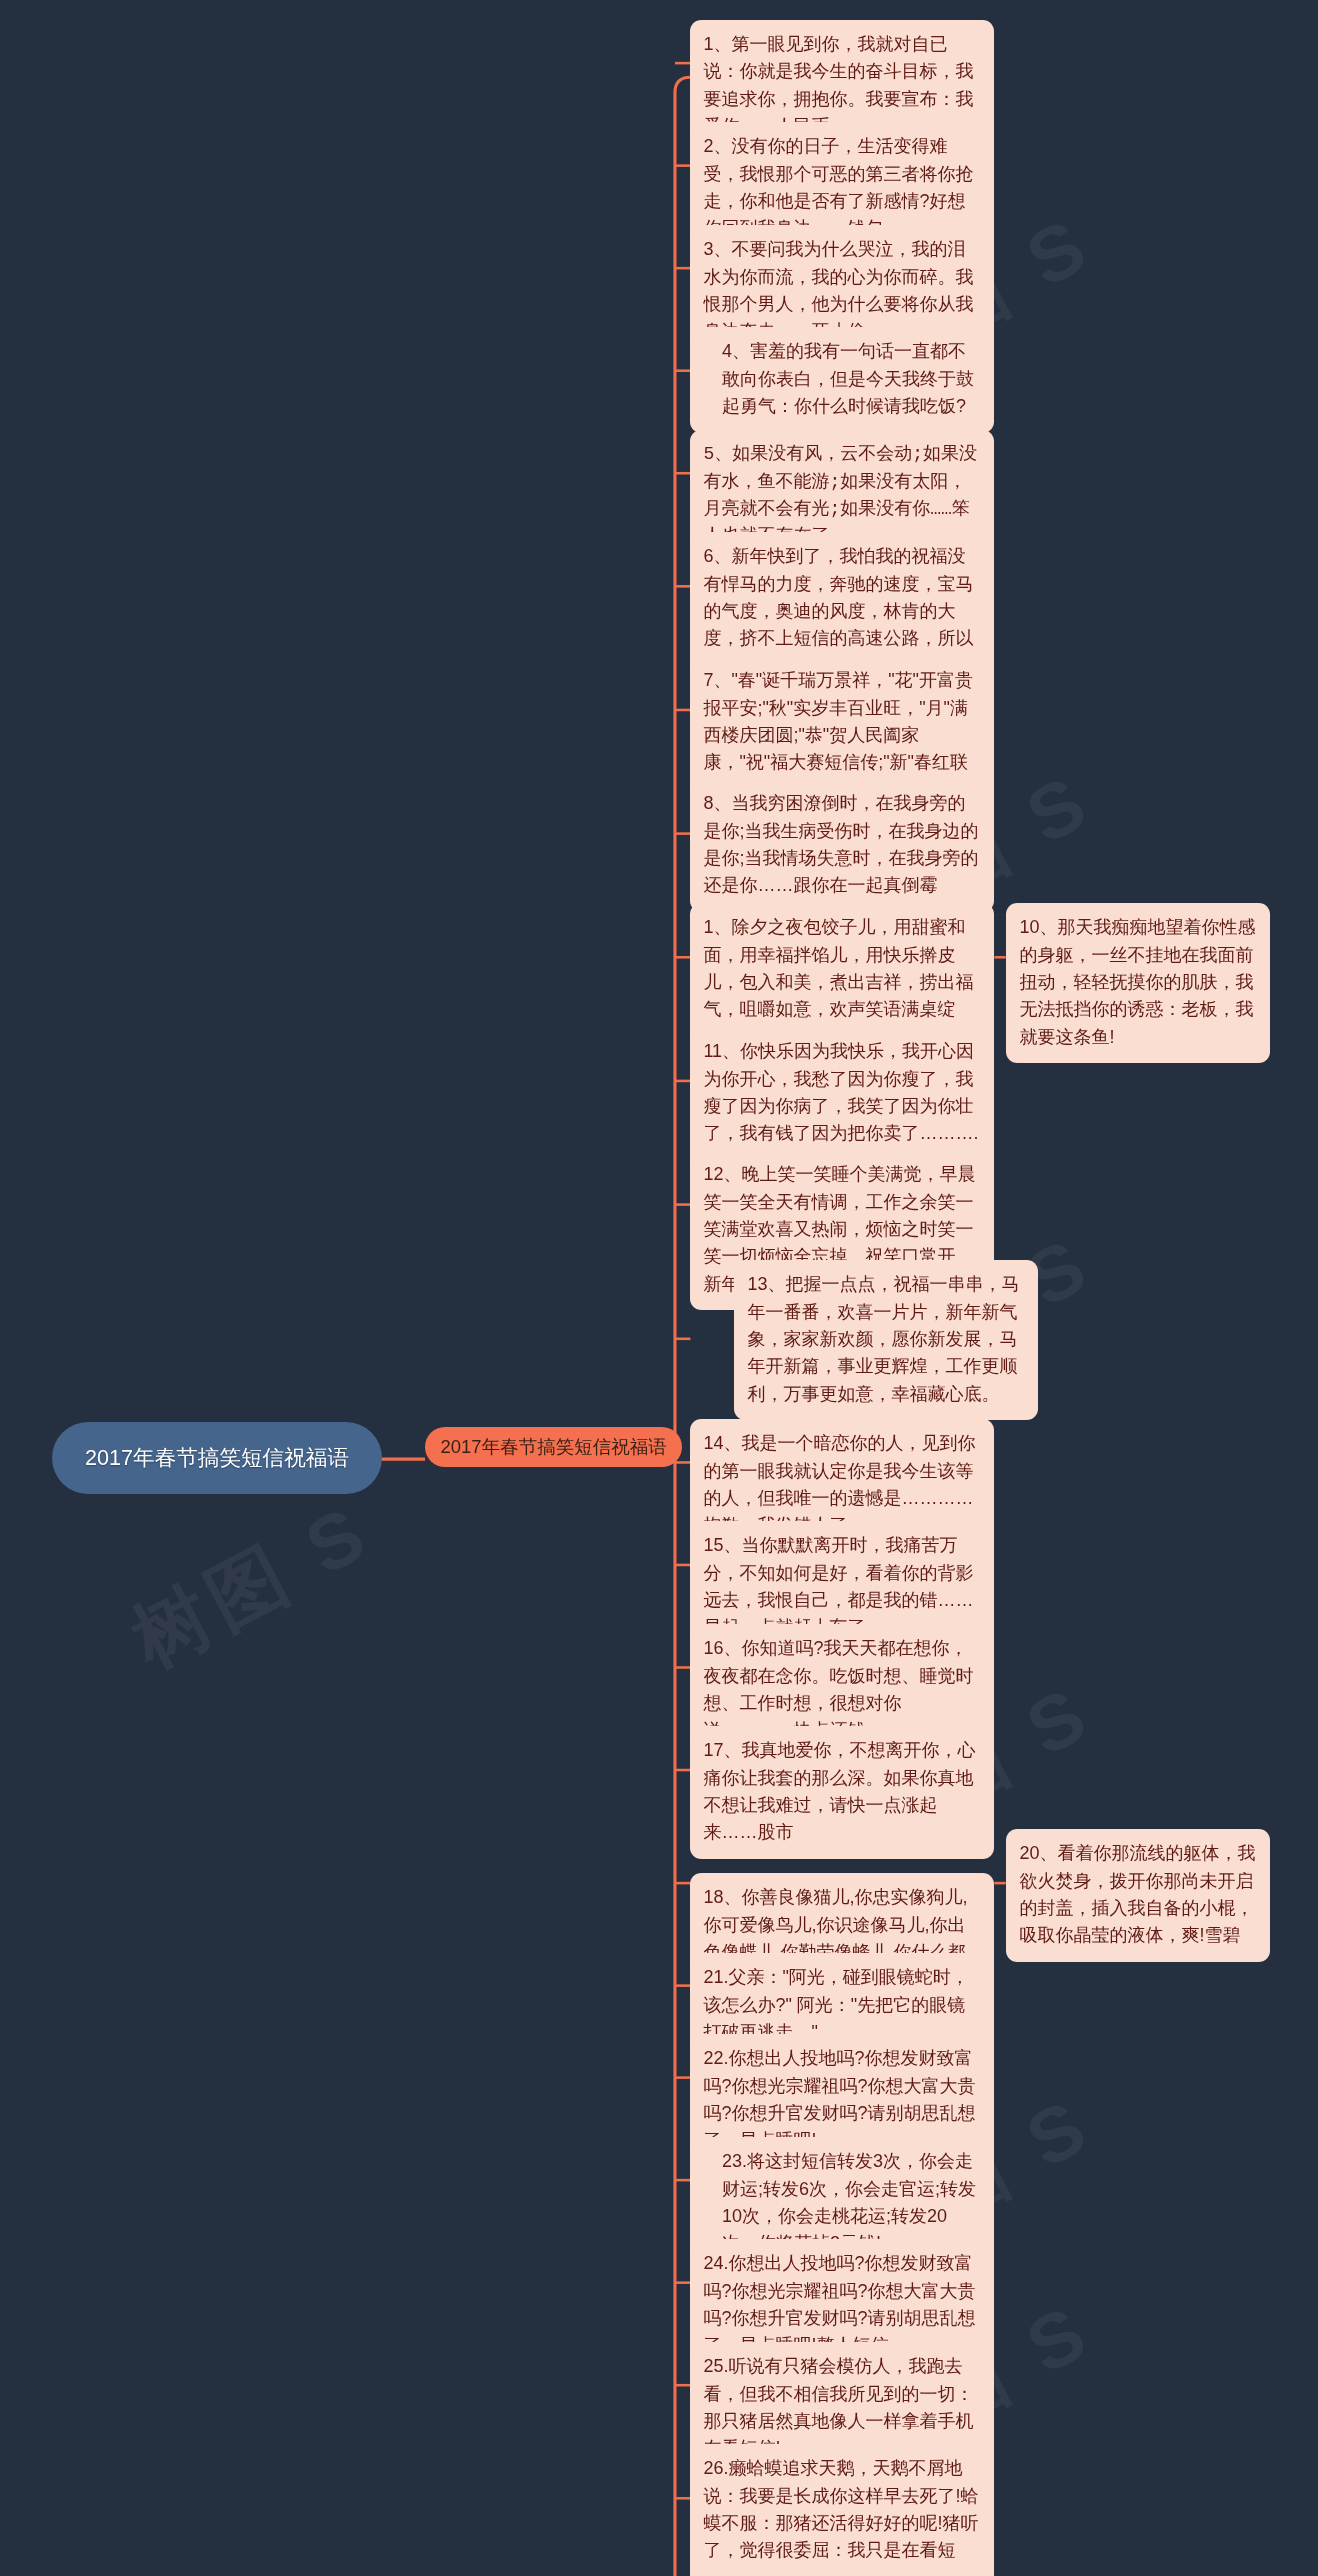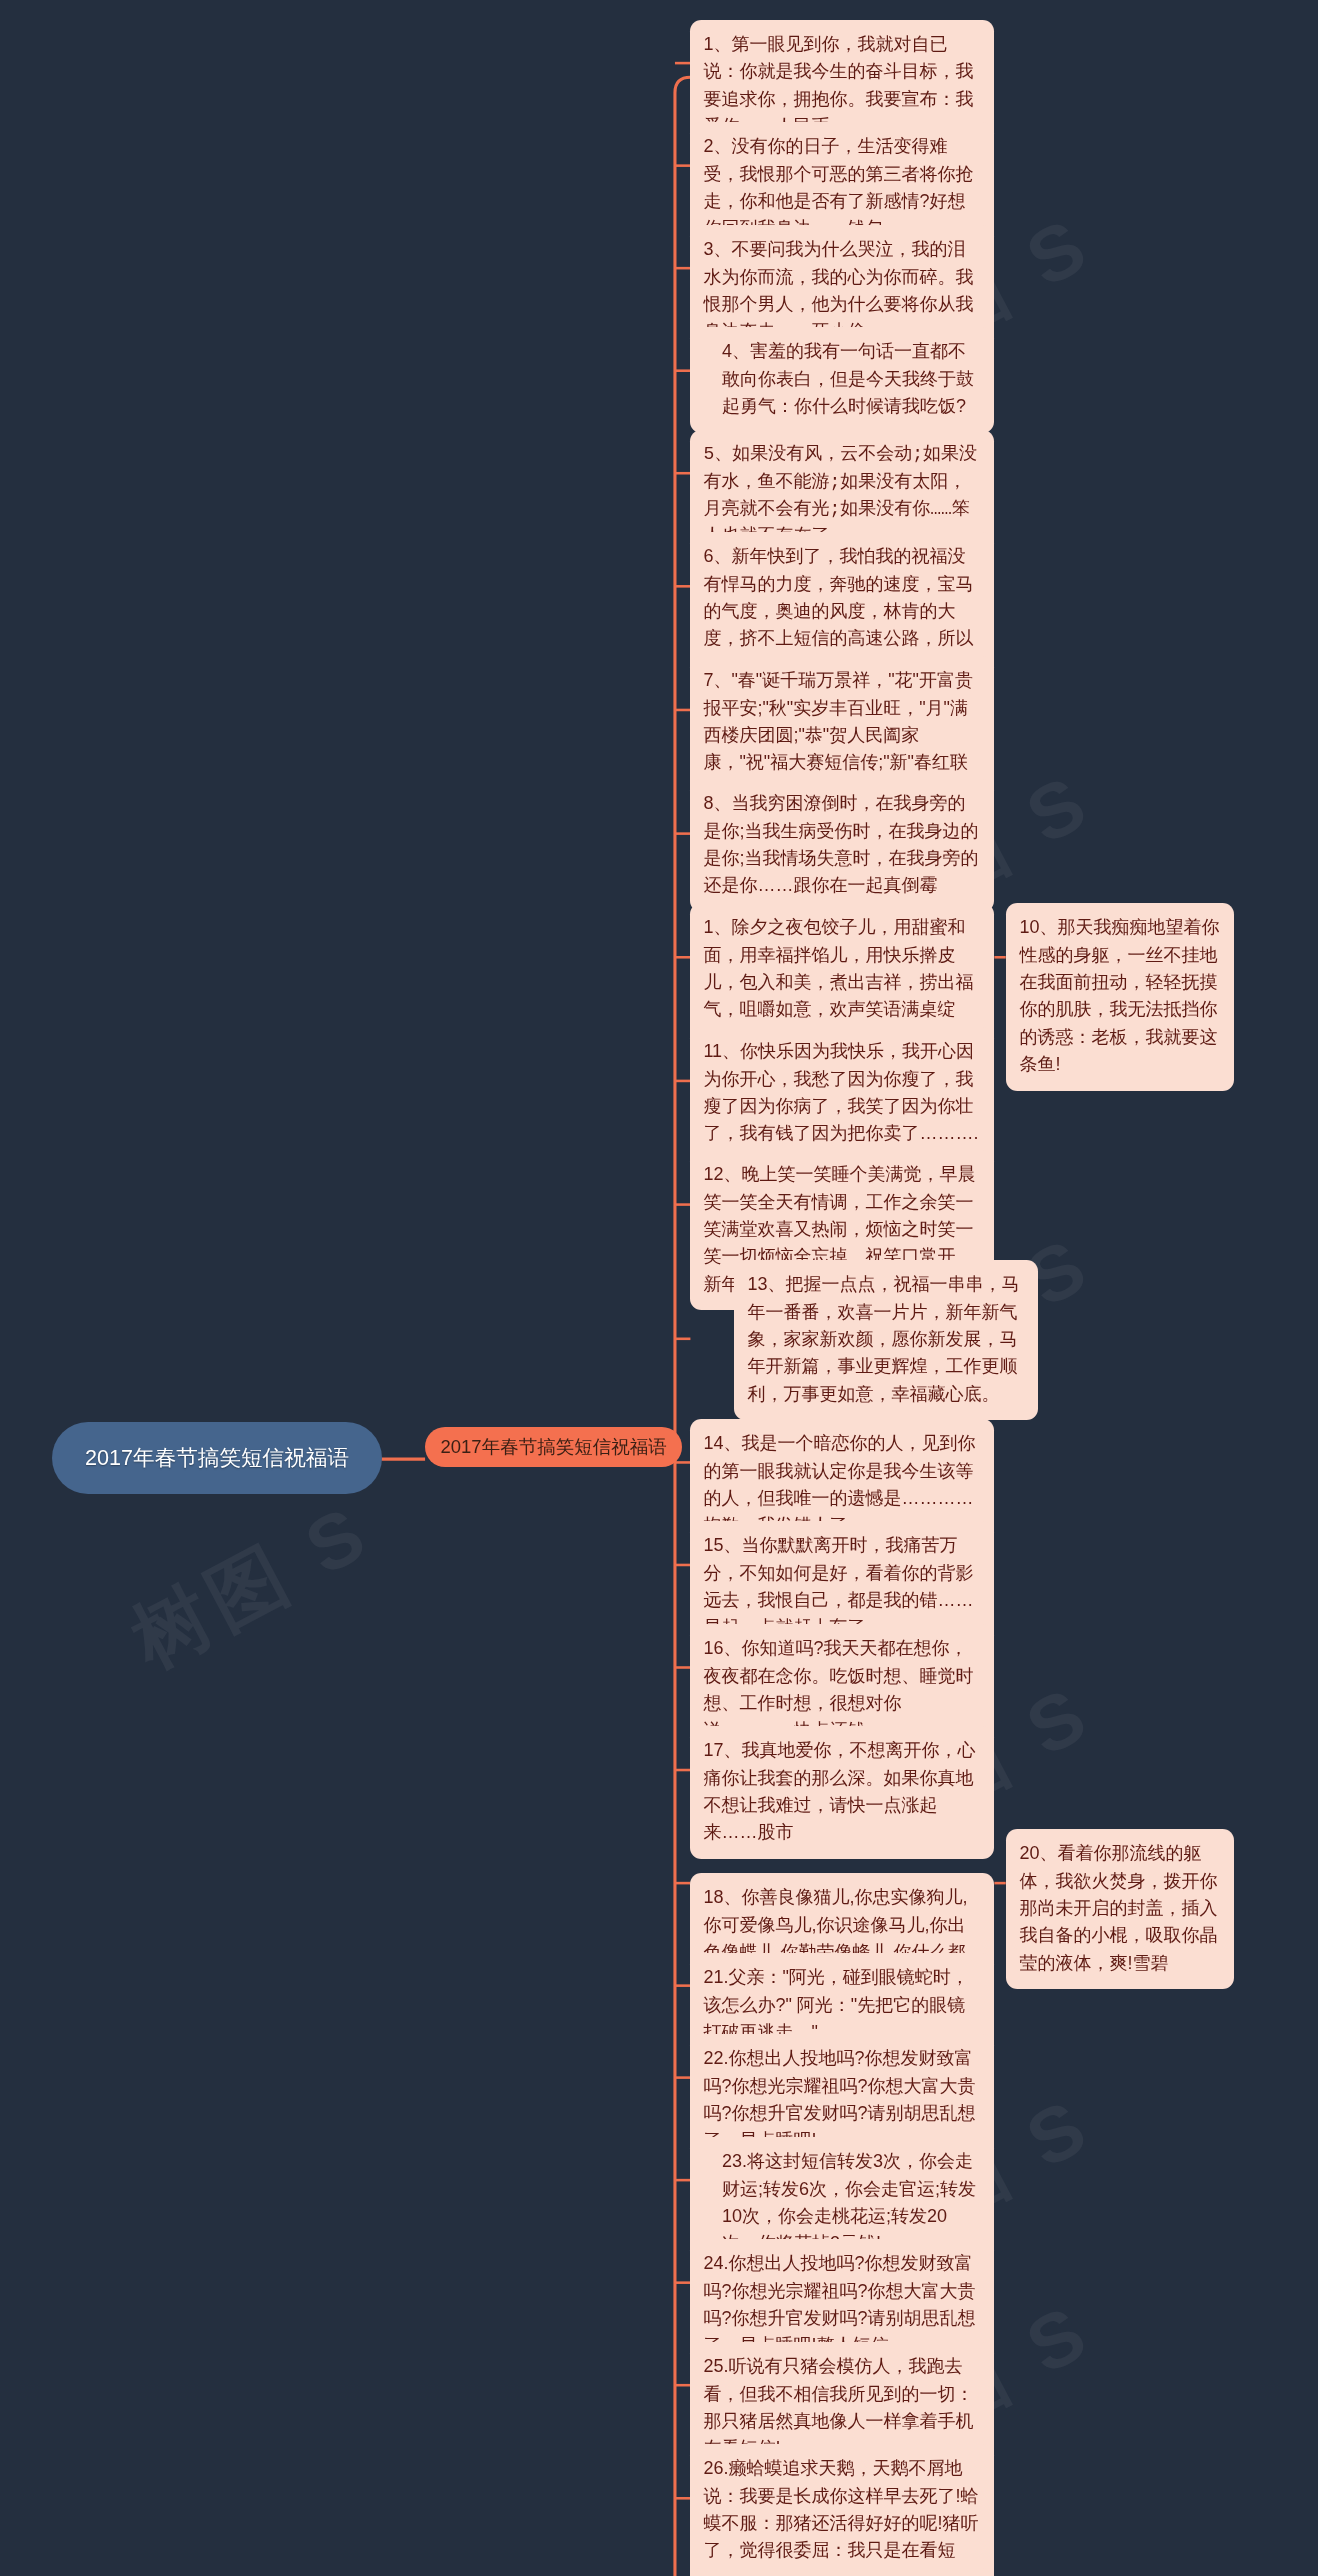--- a/index.html
+++ b/index.html
@@ -82,21 +82,21 @@
     background:#fbded2;
     border-radius:11.3px;
     padding:11.3px 13.4px 12.4px 13.4px;
     color:#5e1a13;
     font-size:18px;
     line-height:1.52;
     word-break:break-all;
     text-align:left;
   }
   .leaf.col-main{ left:690px; width:304px; }
-  .leaf.col-side{ left:1006px; width:228px; }
+  .leaf.col-side{ left:1006px; width:264px; }
 
   
   svg.links{
     position:absolute;
     left:0; top:0;
     width:1319px; height:2844px;
     pointer-events:none;
   }
   svg.links path{ fill:none; stroke:#ef6f4e; stroke-width:5; }
   svg.links path.trunk{ stroke-width:6; }

